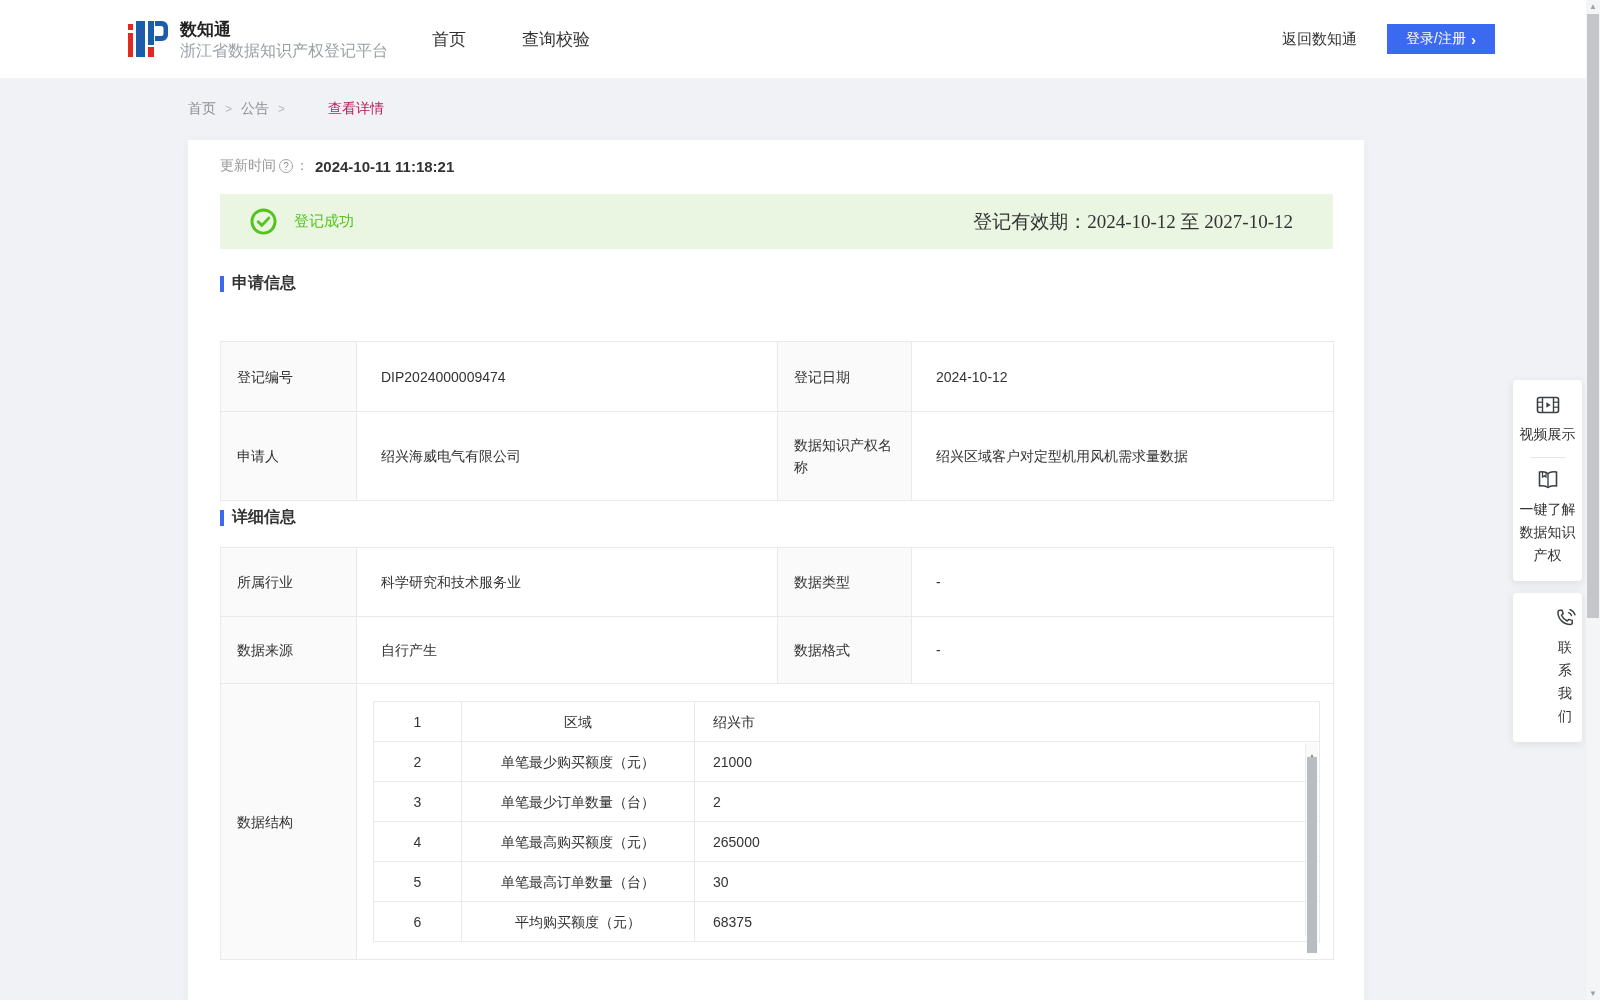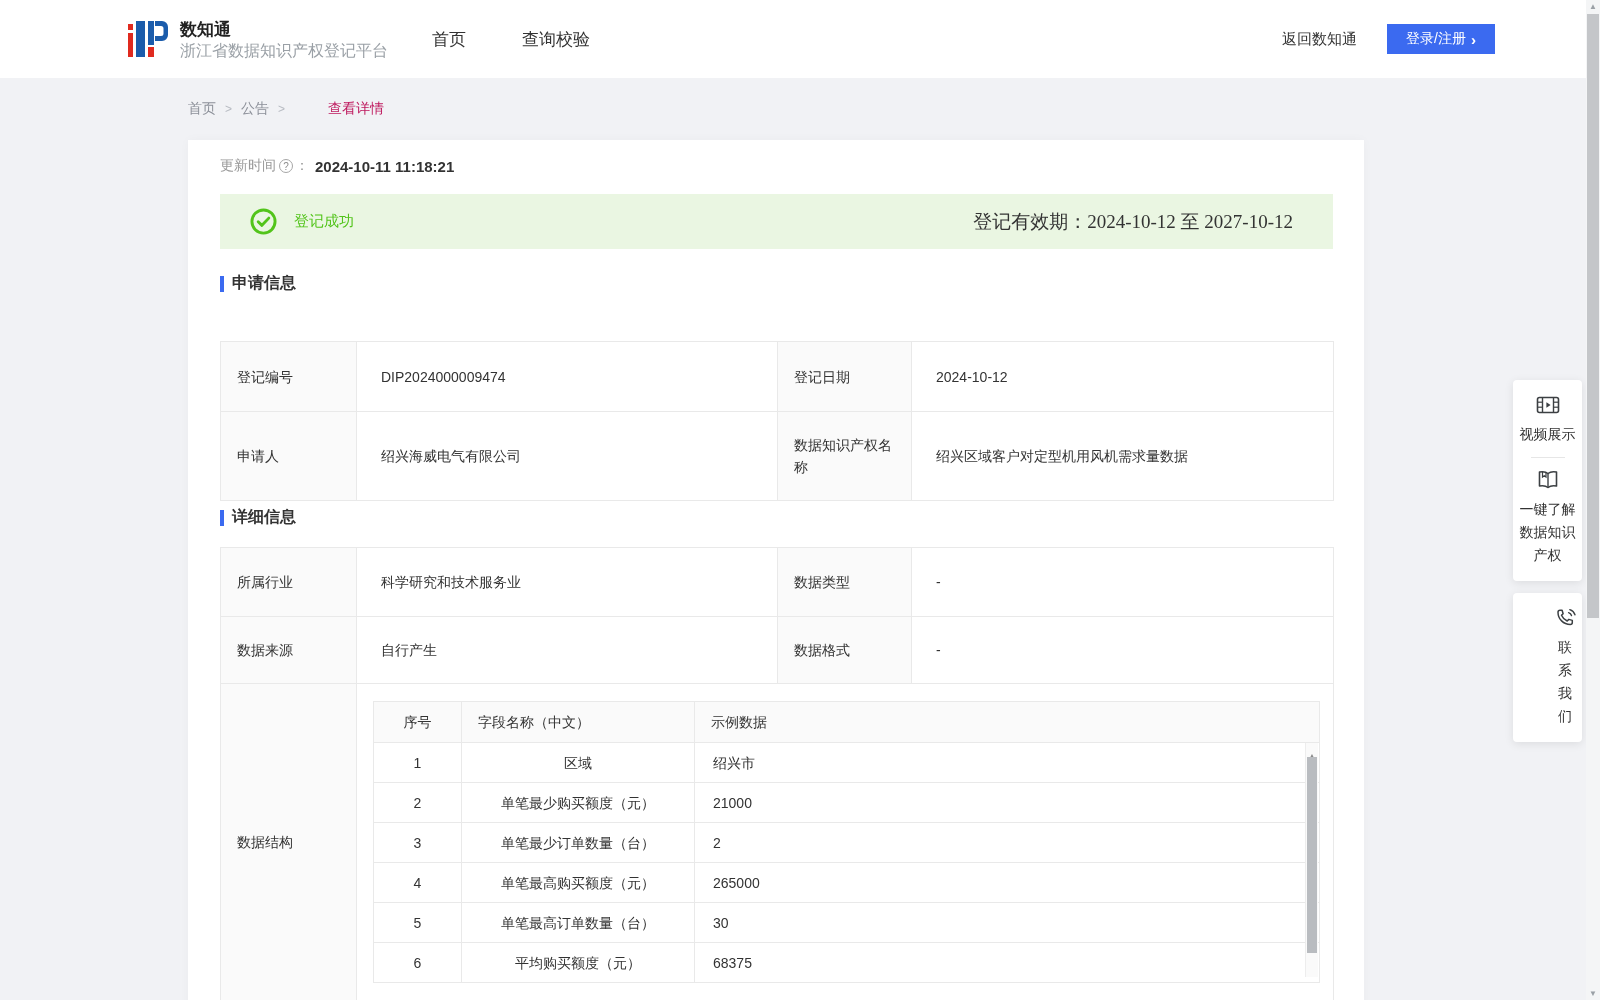--- a/index.html
+++ b/index.html
@@ -211,25 +211,20 @@
         <td class="lbl">数据结构</td>
         <td class="val struct-cell" colspan="3">
           <div class="inner-wrap">
             <table class="inner">
               <colgroup>
                     <col style="width:88px">
                     <col style="width:233px">
                     <col style="width:625px">
                   </colgroup>
               <tbody>
-                    <tr>
-                <th class="c">序号</th>
-                <th>字段名称（中文）</th>
-                <th>示例数据</th>
-              </tr>
               <tr>
                 <td class="c">1</td>
                 <td class="c">区域</td>
                 <td class="sample">绍兴市</td>
               </tr>
               <tr>
                 <td class="c">2</td>
                 <td class="c">单笔最少购买额度（元）</td>
                 <td class="sample">21000</td>
               </tr>

